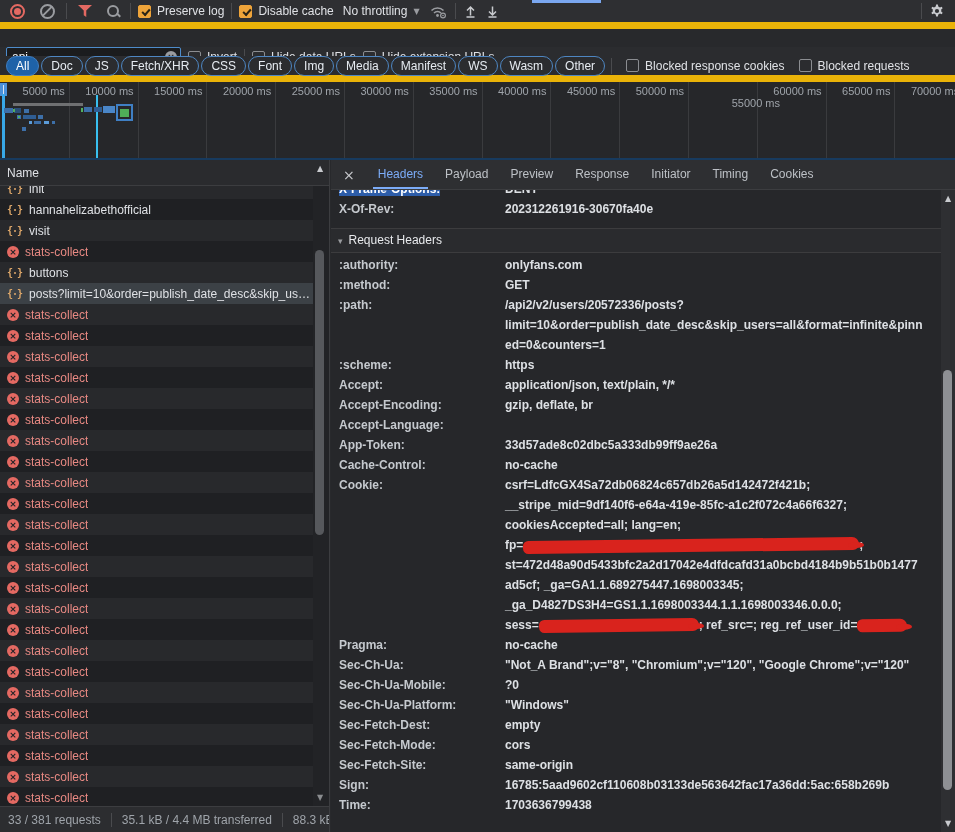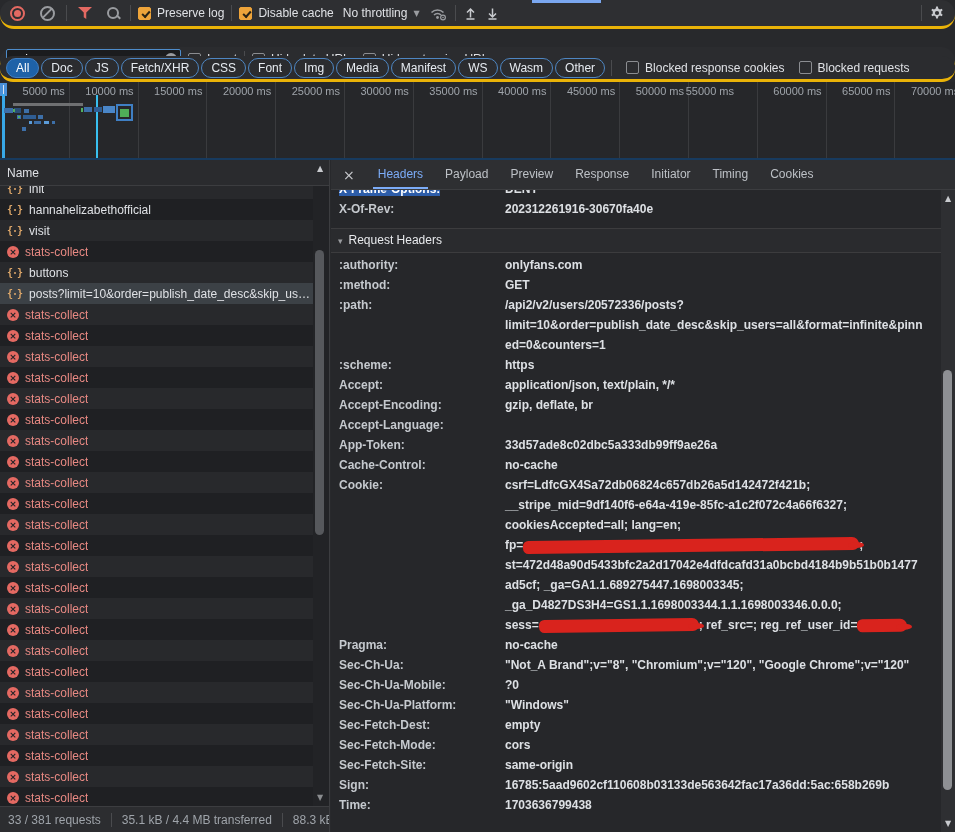--- a/index.html
+++ b/index.html
@@ -1,21 +1,21 @@
 <!DOCTYPE html>
 <html><head>
 <meta charset="utf-8">
 <style>
   html,body{margin:0;padding:0;background:#202124;}
   #app{position:relative;width:955px;height:832px;background:#28292c;
        font-family:"Liberation Sans",sans-serif;font-size:12px;color:#dfe1e5;
        overflow:hidden;user-select:none;}
   
   .bar{position:absolute;left:0;right:0;display:flex;align-items:center;
-       background:#2e2f32;border-bottom:3px solid #eab308;padding:0 6px;gap:7px;box-sizing:border-box;border-radius:14px;}
+       background:#2e2f32;border-bottom:7px solid #eab308;padding:0 6px;gap:7px;box-sizing:border-box;}
   .row1{top:0;height:29px;}
   .row2{top:47px;height:27px;background:#2b2c2f;}
   .row3{top:56px;height:26px;background:#2b2c2f;gap:6px;}
   .blue-strip{position:absolute;top:0;left:532px;width:69px;height:3px;background:#7aa7f0;}
   .sep{width:1px;height:16px;background:#4a4b4e;flex:0 0 1px;}
   .spacer{flex:1;}
   .tbtn{background:none;border:none;padding:2px 4px;display:flex;align-items:center;cursor:pointer;}
   
   .ic-record{width:11px;height:11px;border:2px solid #e46962;border-radius:50%;display:inline-block;position:relative;}
   .ic-record::after{content:"";position:absolute;left:2px;top:2px;width:7px;height:7px;border-radius:50%;background:#e46962;}
@@ -224,21 +224,21 @@
       <div class="tlabel" style="left: 342.8px;">30000 ms</div>
       <div class="gline" style="left: 481.6px;"></div>
       <div class="tlabel" style="left: 411.6px;">35000 ms</div>
       <div class="gline" style="left: 550.4px;"></div>
       <div class="tlabel" style="left: 480.4px;">40000 ms</div>
       <div class="gline" style="left: 619.2px;"></div>
       <div class="tlabel" style="left: 549.2px;">45000 ms</div>
       <div class="gline" style="left: 688px;"></div>
       <div class="tlabel" style="left: 618px;">50000 ms</div>
       <div class="gline" style="left: 756.8px;"></div>
-      <div class="tlabel" style="left: 668px;">55000 ms</div>
+      <div class="tlabel" style="left: 714px; margin-top: 12px;">55000 ms</div>
       <div class="gline" style="left: 825.6px;"></div>
       <div class="tlabel" style="left: 755.6px;">60000 ms</div>
       <div class="gline" style="left: 894.4px;"></div>
       <div class="tlabel" style="left: 824.4px;">65000 ms</div>
       <div class="tlabel" style="left: 893.2px;">70000 ms</div>
       <div class="wbar" style="left: 0px; top: 1px; width: 7px; height: 13px; background: rgb(74, 144, 217);"></div>
       <div class="wbar" style="left: 3px; top: 3px; width: 1px; height: 9px; background: rgb(219, 230, 242);"></div>
       <div class="wbar" style="left: 2px; top: 12px; width: 3px; height: 64px; background: rgb(56, 168, 232);"></div>
       <div class="wbar" style="left: 96px; top: 13px; width: 2px; height: 63px; background: rgb(56, 192, 240);"></div>
       <div class="wbar" style="left: 13px; top: 21px; width: 70px; height: 3px; background: rgb(111, 112, 114);"></div>

